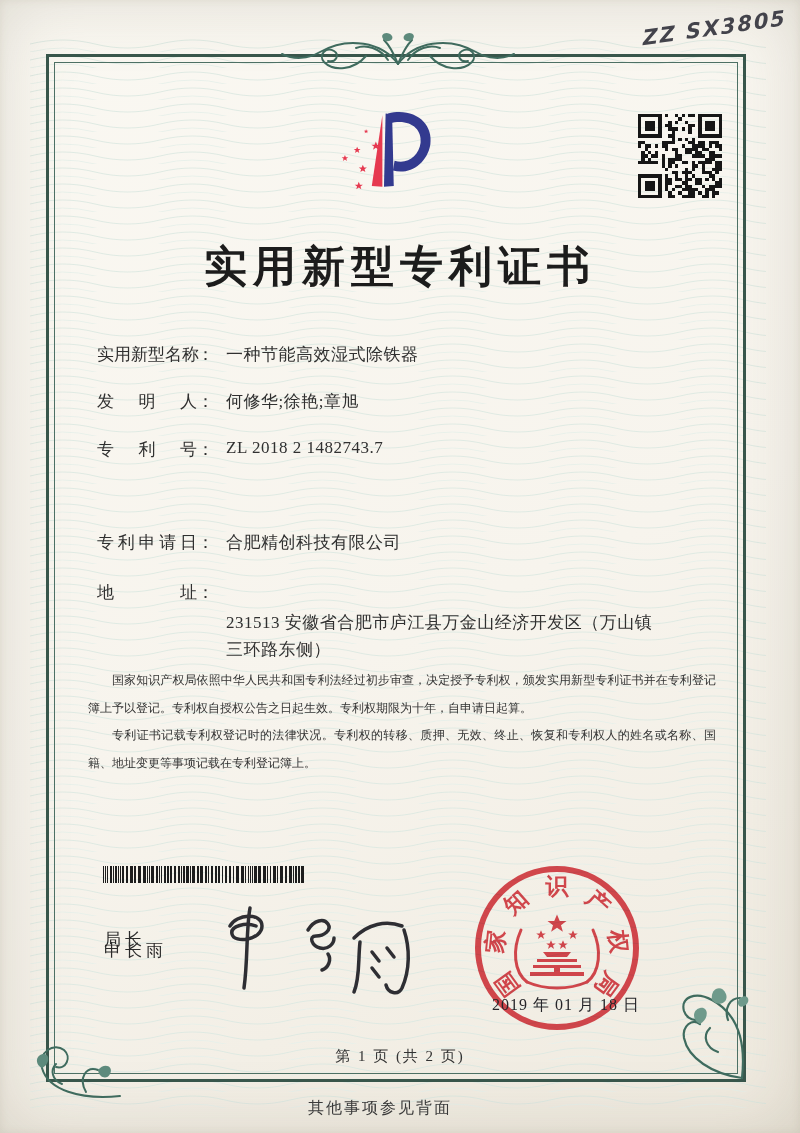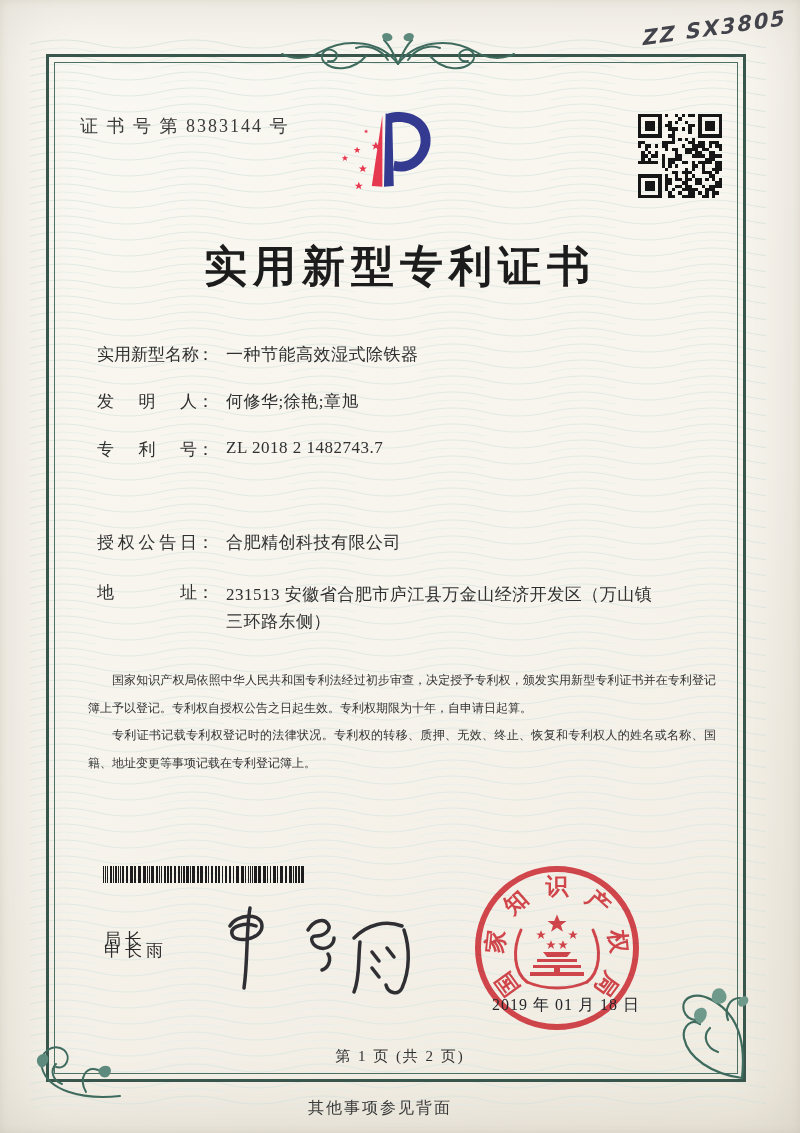--- a/index.html
+++ b/index.html
@@ -26,21 +26,21 @@
   .qr{position:absolute;left:638px;top:114px;width:84px;height:84px;z-index:2;
     display:grid;grid-template-columns:repeat(25,1fr);grid-template-rows:repeat(25,1fr);}
   .qr i{display:block;}
   .qr i.d{background:#161616;}
   .title{position:absolute;left:0;top:238px;width:800px;margin:0;z-index:2;
     text-align:center;font-size:43px;font-weight:700;letter-spacing:6px;color:#1c1c1c;}
   .row{position:absolute;left:97px;z-index:2;font-size:17px;color:#303030;white-space:nowrap;}
   .lbl{display:inline-block;width:100px;text-align:justify;text-align-last:justify;vertical-align:top;}
   .colon{display:inline-block;margin:0 2px 0 0;vertical-align:top;}
   .val{display:inline-block;margin-left:10px;vertical-align:top;letter-spacing:.5px;}
-  .val.wrap{white-space:normal;width:430px;line-height:1.6;}
+  .val.wrap{white-space:normal;width:430px;line-height:1.6;margin-top:28px;}
   .pair2{position:absolute;left:305px;top:0;}
   .lbl2{display:inline-block;width:100px;text-align:justify;text-align-last:justify;}
   .paras{position:absolute;left:88px;top:667px;width:628px;z-index:2;
     font-size:12px;line-height:27.5px;color:#333;text-align:justify;}
   .paras p{margin:0;text-indent:2em;}
   .barcode{position:absolute;left:103px;top:866px;width:204px;height:17px;z-index:2;
     display:flex;align-items:stretch;}
   .barcode i{display:block;background:#1d1d1d;flex:none;}
   .sig-title,.sig-name{position:absolute;left:104px;z-index:2;
     font-family:"Liberation Sans","DejaVu Sans",sans-serif;
@@ -110,21 +110,20 @@
     </g>
     <g fill="#6f9a8b">
       <path d="M72,40 C70,28 82,24 86,34 C89,42 79,48 72,40 Z"></path>
       <path d="M60,64 C52,60 52,50 60,48 C68,46 70,58 60,64 Z"></path>
       <path d="M100,38 C108,32 112,42 104,46 C98,49 96,42 100,38 Z"></path>
     </g>
   </svg>
 
   <div class="handnote">ZZ SX3805</div>
 
-  <div class="certno">证 书 号 第 8383144 号</div>
 
   <svg class="logo" width="122" height="106" viewBox="0 0 150 130">
     <defs>
       <polygon id="st" points="0,-10 2.9,-3.1 10,-3.1 4.2,1.2 6.2,8.1 0,3.9 -6.2,8.1 -4.2,1.2 -10,-3.1 -2.9,-3.1"></polygon>
     </defs>
     <g fill="#e63950">
       <use href="#st" transform="translate(37,36) scale(0.28)"></use>
       <use href="#st" transform="translate(26,59) scale(0.42)"></use>
       <use href="#st" transform="translate(49,54) scale(0.55)"></use>
       <use href="#st" transform="translate(11,69) scale(0.40)"></use>
@@ -771,21 +770,21 @@
   <div class="row" style="top:343px">
     <span class="lbl">实用新型名称</span><span class="colon">：</span><span class="val">一种节能高效湿式除铁器</span>
   </div>
   <div class="row" style="top:390px">
     <span class="lbl">发明人</span><span class="colon">：</span><span class="val">何修华;徐艳;章旭</span>
   </div>
   <div class="row" style="top:438px">
     <span class="lbl">专利号</span><span class="colon">：</span><span class="val">ZL 2018 2 1482743.7</span>
   </div>
   <div class="row" style="top:531px">
-    <span class="lbl">授权公告日</span><span class="colon">：</span><span class="val">合肥精创科技有限公司</span>
+    <span class="lbl">专利申请日</span><span class="colon">：</span><span class="val">合肥精创科技有限公司</span>
   </div>
   <div class="row" style="top:581px">
     <span class="lbl">地址</span><span class="colon">：</span><span class="val wrap">231513 安徽省合肥市庐江县万金山经济开发区（万山镇三环路东侧）</span>
   </div>
 
   <div class="paras">
     <p>国家知识产权局依照中华人民共和国专利法经过初步审查，决定授予专利权，颁发实用新型专利证书并在专利登记簿上予以登记。专利权自授权公告之日起生效。专利权期限为十年，自申请日起算。</p>
     <p>专利证书记载专利权登记时的法律状况。专利权的转移、质押、无效、终止、恢复和专利权人的姓名或名称、国籍、地址变更等事项记载在专利登记簿上。</p>
   </div>
 

